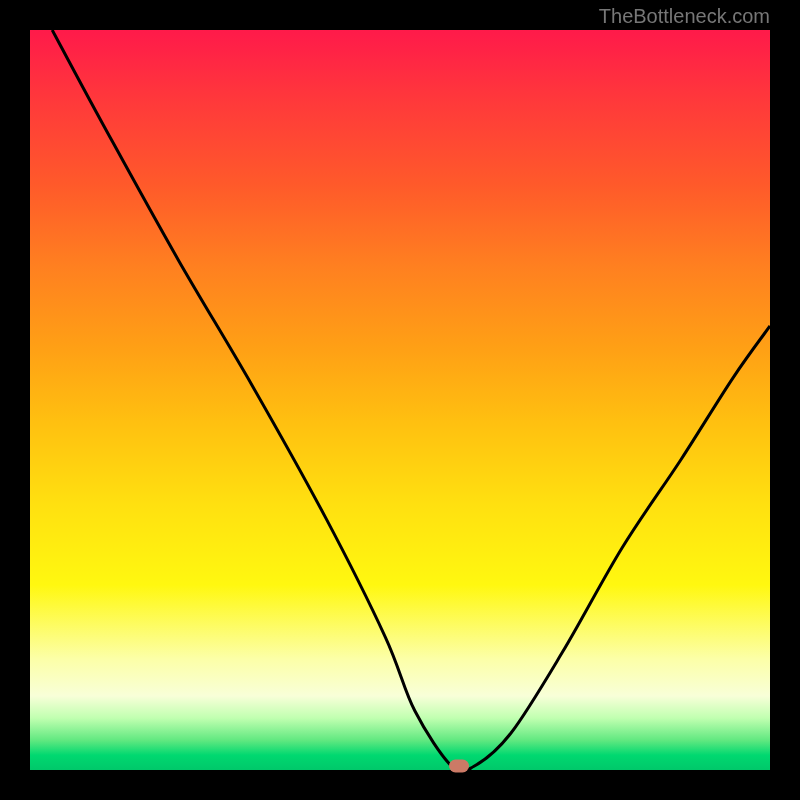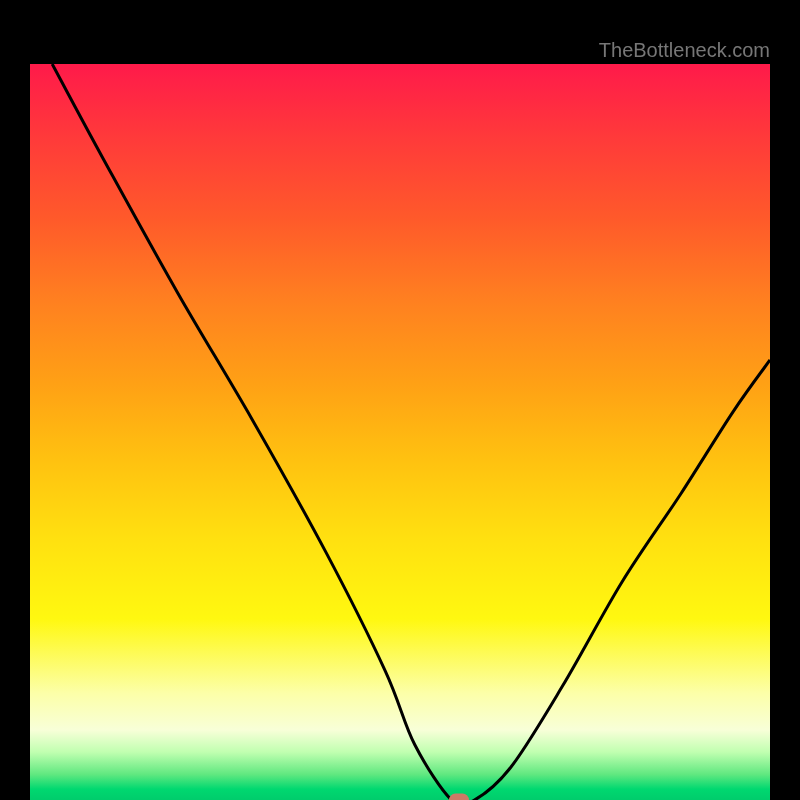--- a/index.html
+++ b/index.html
@@ -7,21 +7,20 @@
     width: 800px;
     height: 800px;
     background: #000;
     overflow: hidden;
     font-family: Arial, sans-serif;
   }
   .chart-container {
     position: relative;
     width: 800px;
     height: 724px;
-    margin-top: 34px;
   }
   .plot-area {
     position: absolute;
     left: 30px;
     top: 30px;
     width: 740px;
     height: 740px;
     background: linear-gradient(to bottom,
       #ff1a4a 0%,
       #ff3a3a 10%,

